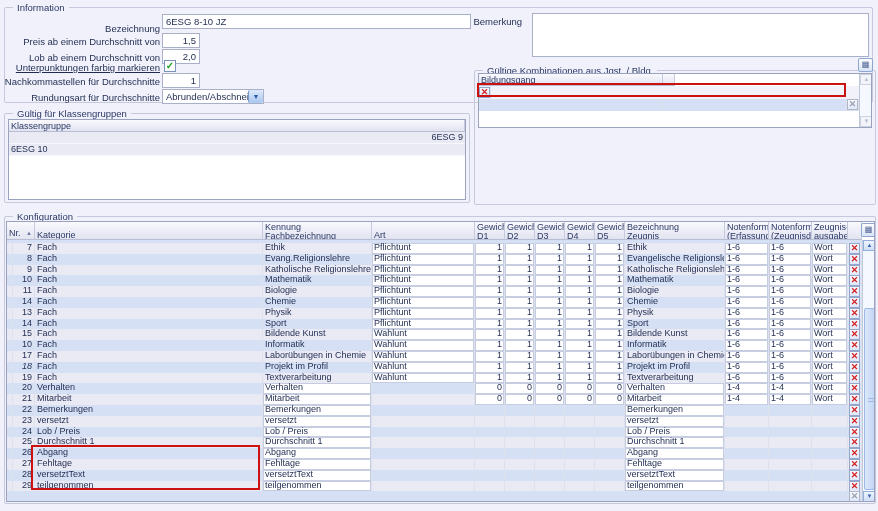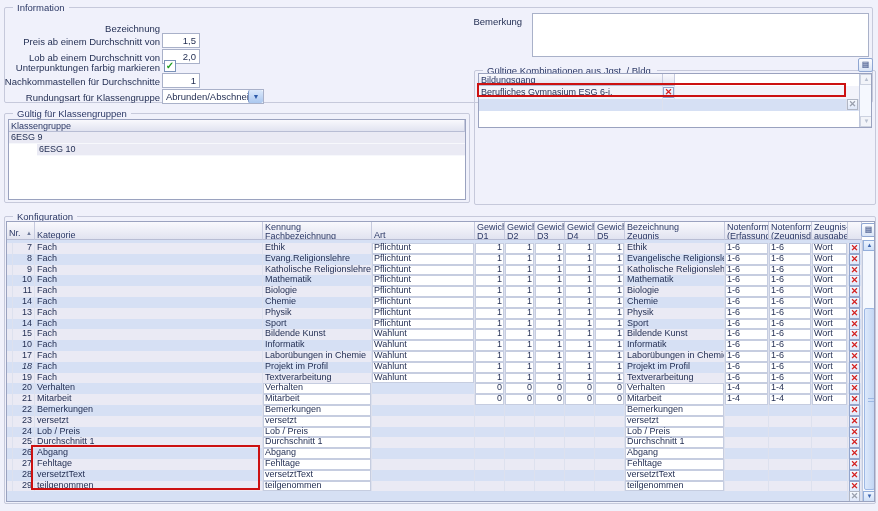--- a/index.html
+++ b/index.html
@@ -57,52 +57,52 @@
 </style>
 </head>
 <body>
 
 <div class="screen">
 
   <div class="group" style="left:4px;top:7px;width:869px;height:96px;">
     <span class="gtitle">Information</span>
 
     <span class="flabel" style="right:712px;top:15px;">Bezeichnung</span>
+    <input class="tinput" style="left: 157px; top: 6px; width: 309px; height: 15px;" value="6ESG 8-10 JZ">
 
     <span class="flabel" style="right:712px;top:28px;">Preis ab einem Durchschnitt von</span>
     <input class="tinput num" style="left: 157px; top: 25px; width: 38px; height: 15px;" value="1,5">
 
     <span class="flabel" style="right:712px;top:44px;">Lob ab einem Durchschnitt von</span>
     <input class="tinput num" style="left: 157px; top: 41px; width: 38px; height: 15px;" value="2,0">
 
-    <span class="flabel" style="right:712px;top:54px;">Unterpunktungen farbig markieren</span>
+    <span class="flabel" style="right:712px;top:54px;text-decoration:underline;">Unterpunktungen farbig markieren</span>
     <span class="checkbox" style="left:159px;top:52px;" id="chk-unter">✓</span>
 
     <span class="flabel" style="right:712px;top:68px;">Nachkommastellen für Durchschnitte</span>
     <input class="tinput num" style="left: 157px; top: 65px; width: 38px; height: 15px;" value="1">
 
-    <span class="flabel" style="right:712px;top:84px;">Rundungsart für Klassengruppe</span>
+    <span class="flabel" style="right:712px;top:84px;">Rundungsart für Durchschnitte</span>
     <div class="combo" style="left:157px;top:81px;width:102px;height:15px;">
       <span class="ctext">Abrunden/Abschneiden</span>
       <span class="cbtn">▼</span>
     </div>
 
     <span class="flabel" style="right:350px;top:8px;">Bemerkung</span>
     <textarea class="tarea" style="left: 527px; top: 5px; width: 337px; height: 44px;"></textarea>
   </div>
 
   <div class="group" style="left:474px;top:70px;width:402px;height:135px;">
     <span class="gtitle" style="background:#f0f1fb;">Gültige Kombinationen aus Jgst. / Bldg.</span>
     <div class="tbl" id="komb-table" style="left:3px;top:2px;width:394px;height:55px;">
         <div class="trow" style="height: 12px;">
           <div class="hcell" style="width: 184px; line-height: 11px;">Bildungsgang</div>
           <div class="hcell" style="width: 12px;"></div>
         </div>
         <div class="trow" style="height: 13px; background: rgb(242, 243, 250);">
-          <div class="cell" style="width: 184px; line-height: 12px;">Berufliches Gymnasium ESG 6-j.</div>
           <div class="cell" style="width: 12px; padding: 1px 0px;"><span class="xbtn">✕</span></div>
         </div>
         <div class="trow rb" style="height: 12px;">
           <div class="cell" style="width: 184px;"></div>
           <div class="cell" style="width: 184px;"></div>
           <div class="cell" style="width: 12px; padding: 0px;"><span class="xbtn gray">✕</span></div>
         </div>
         <div class="sbar" style="left: 380px; top: 0px; width: 14px; height: 53px;">
           <div class="sbtn dis" style="top: 0px;">▲</div>
           <div class="sbtn dis" style="top: 42px;">▼</div>
@@ -112,23 +112,23 @@
   </div>
   <div class="redbox" id="komb-redbox" style="left:477px;top:83px;width:369px;height:14px;"></div>
 
   <div class="group" style="left:4px;top:113px;width:466px;height:90px;">
     <span class="gtitle">Gültig für Klassengruppen</span>
     <div class="tbl" id="klassen-list" style="left:3px;top:5px;width:458px;height:81px;">
         <div class="trow" style="height: 12px;">
           <div class="hcell" style="width: 456px; line-height: 11px;">Klassengruppe</div>
         </div>
         <div class="trow ra" style="height: 12px; border-bottom: 1px solid rgb(247, 248, 252);">
-          <div class="cell" style="width: 456px; line-height: 11px; border-right: none;">6ESG 9</div>
-        </div>
-        <div class="trow ra" style="height: 12px; border-bottom: 1px solid rgb(247, 248, 252); margin-left: 28px;">
+          <div class="cell" style="width: 456px; line-height: 11px; border-right: none; text-align: right;">6ESG 9</div>
+        </div>
+        <div class="trow ra" style="height: 12px; border-bottom: 1px solid rgb(247, 248, 252);">
           <div class="cell" style="width: 456px; line-height: 11px; border-right: none;">6ESG 10</div>
         </div>
       </div>
   </div>
 
   <div class="group" style="left:4px;top:216px;width:872px;height:288px;">
     <span class="gtitle">Konfiguration</span>
     <div class="tbl" id="konf-table" style="left:1px;top:4px;width:869px;height:281px;">
         <div class="trow" style="height: 18px;">
           <div class="hcell" style="width: 28px; display: flex; justify-content: space-between; align-items: flex-end;"><span>Nr.</span><span class="sortarrow">▲</span></div>

